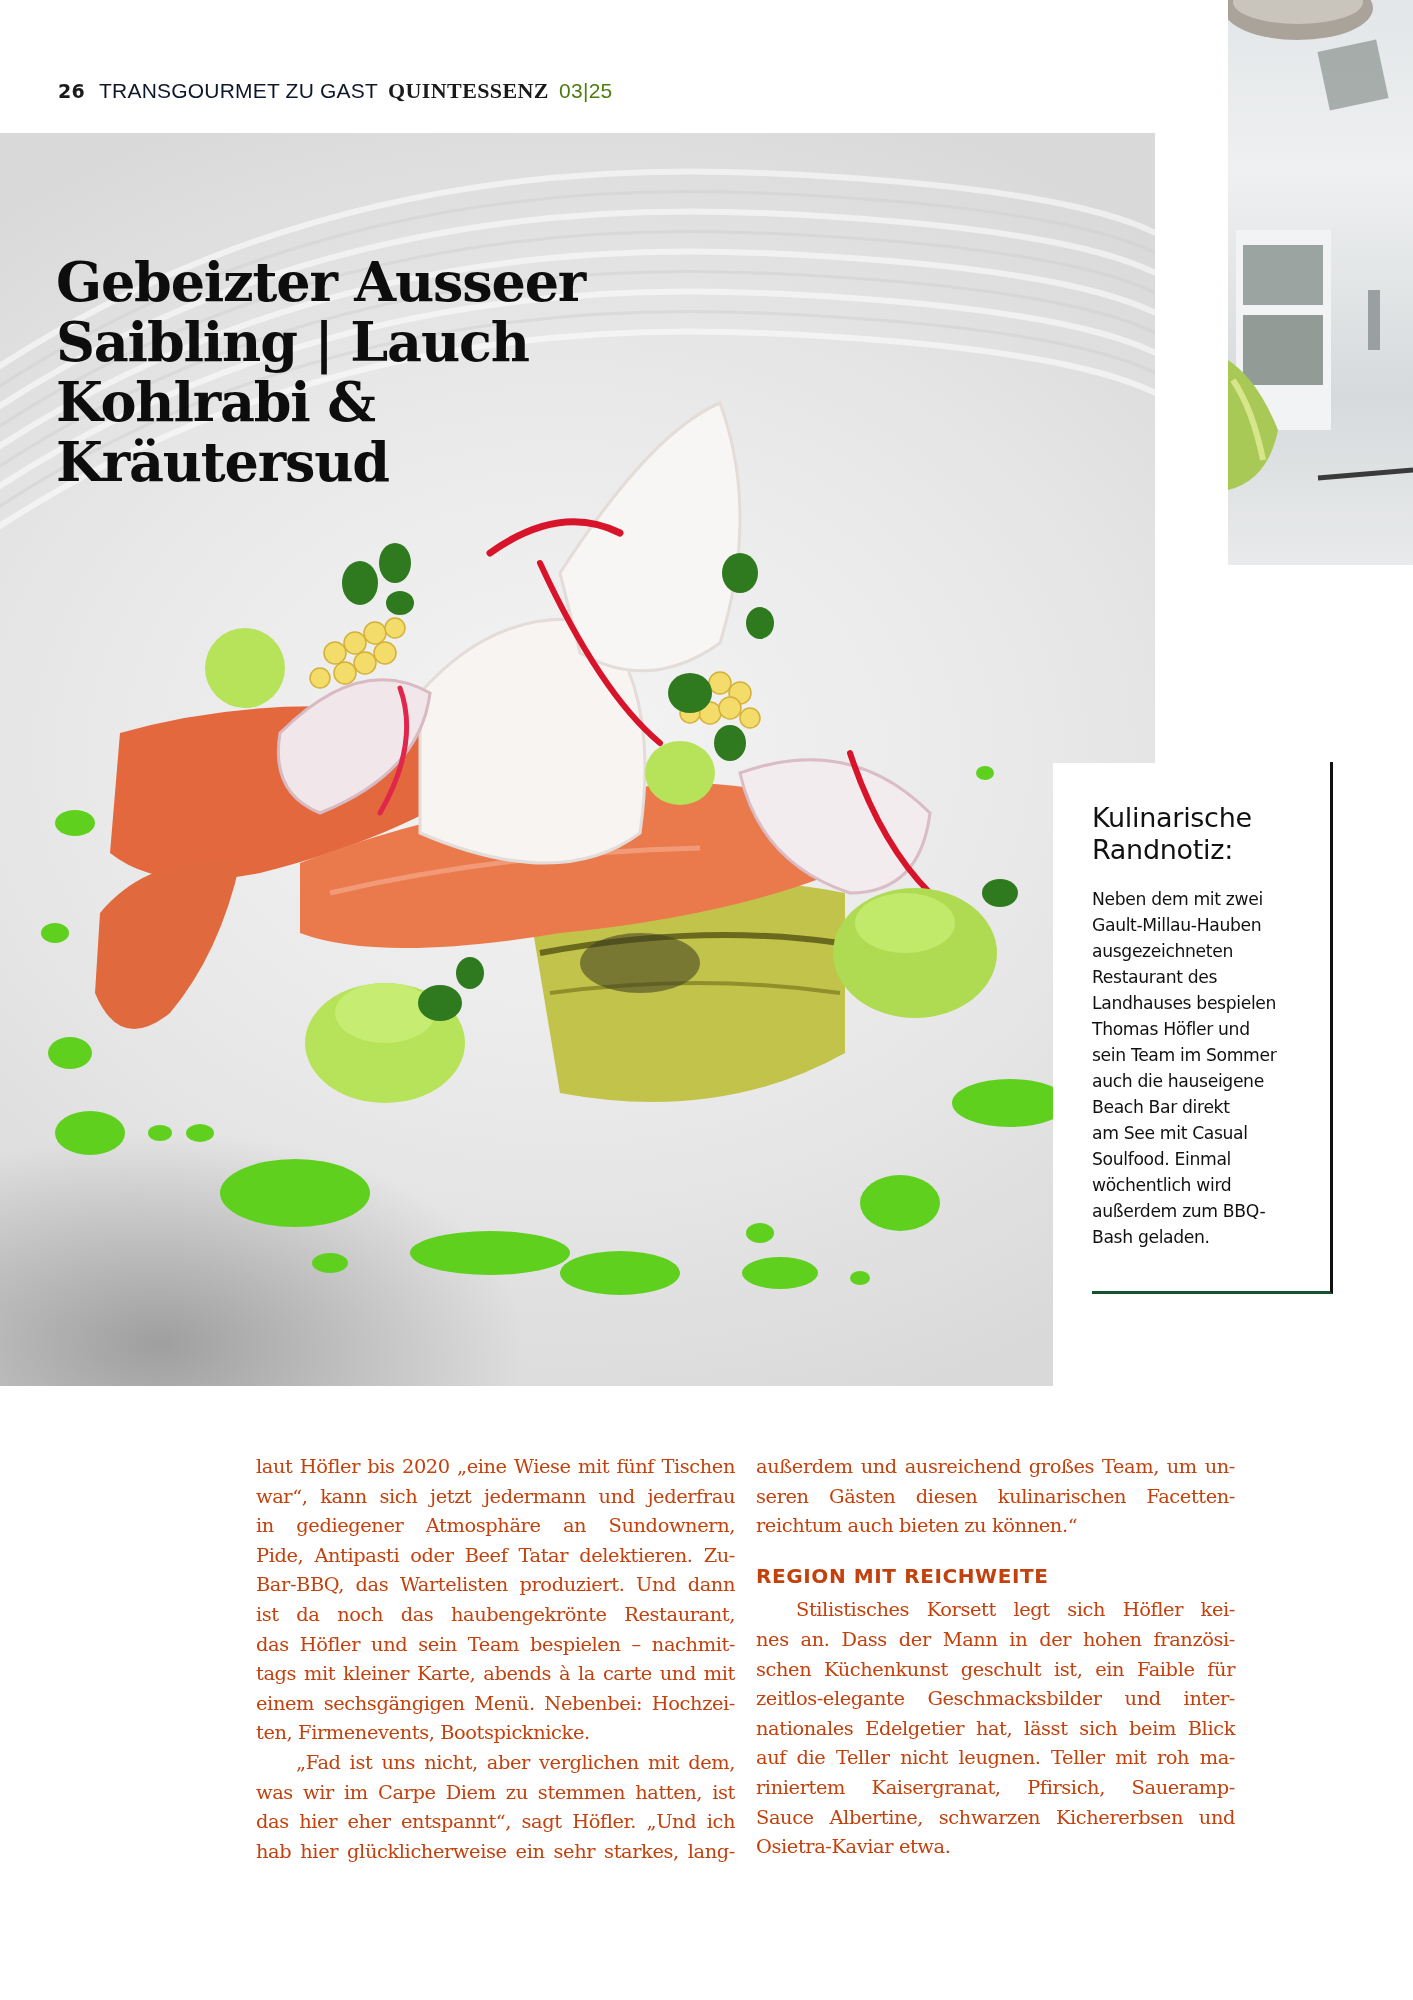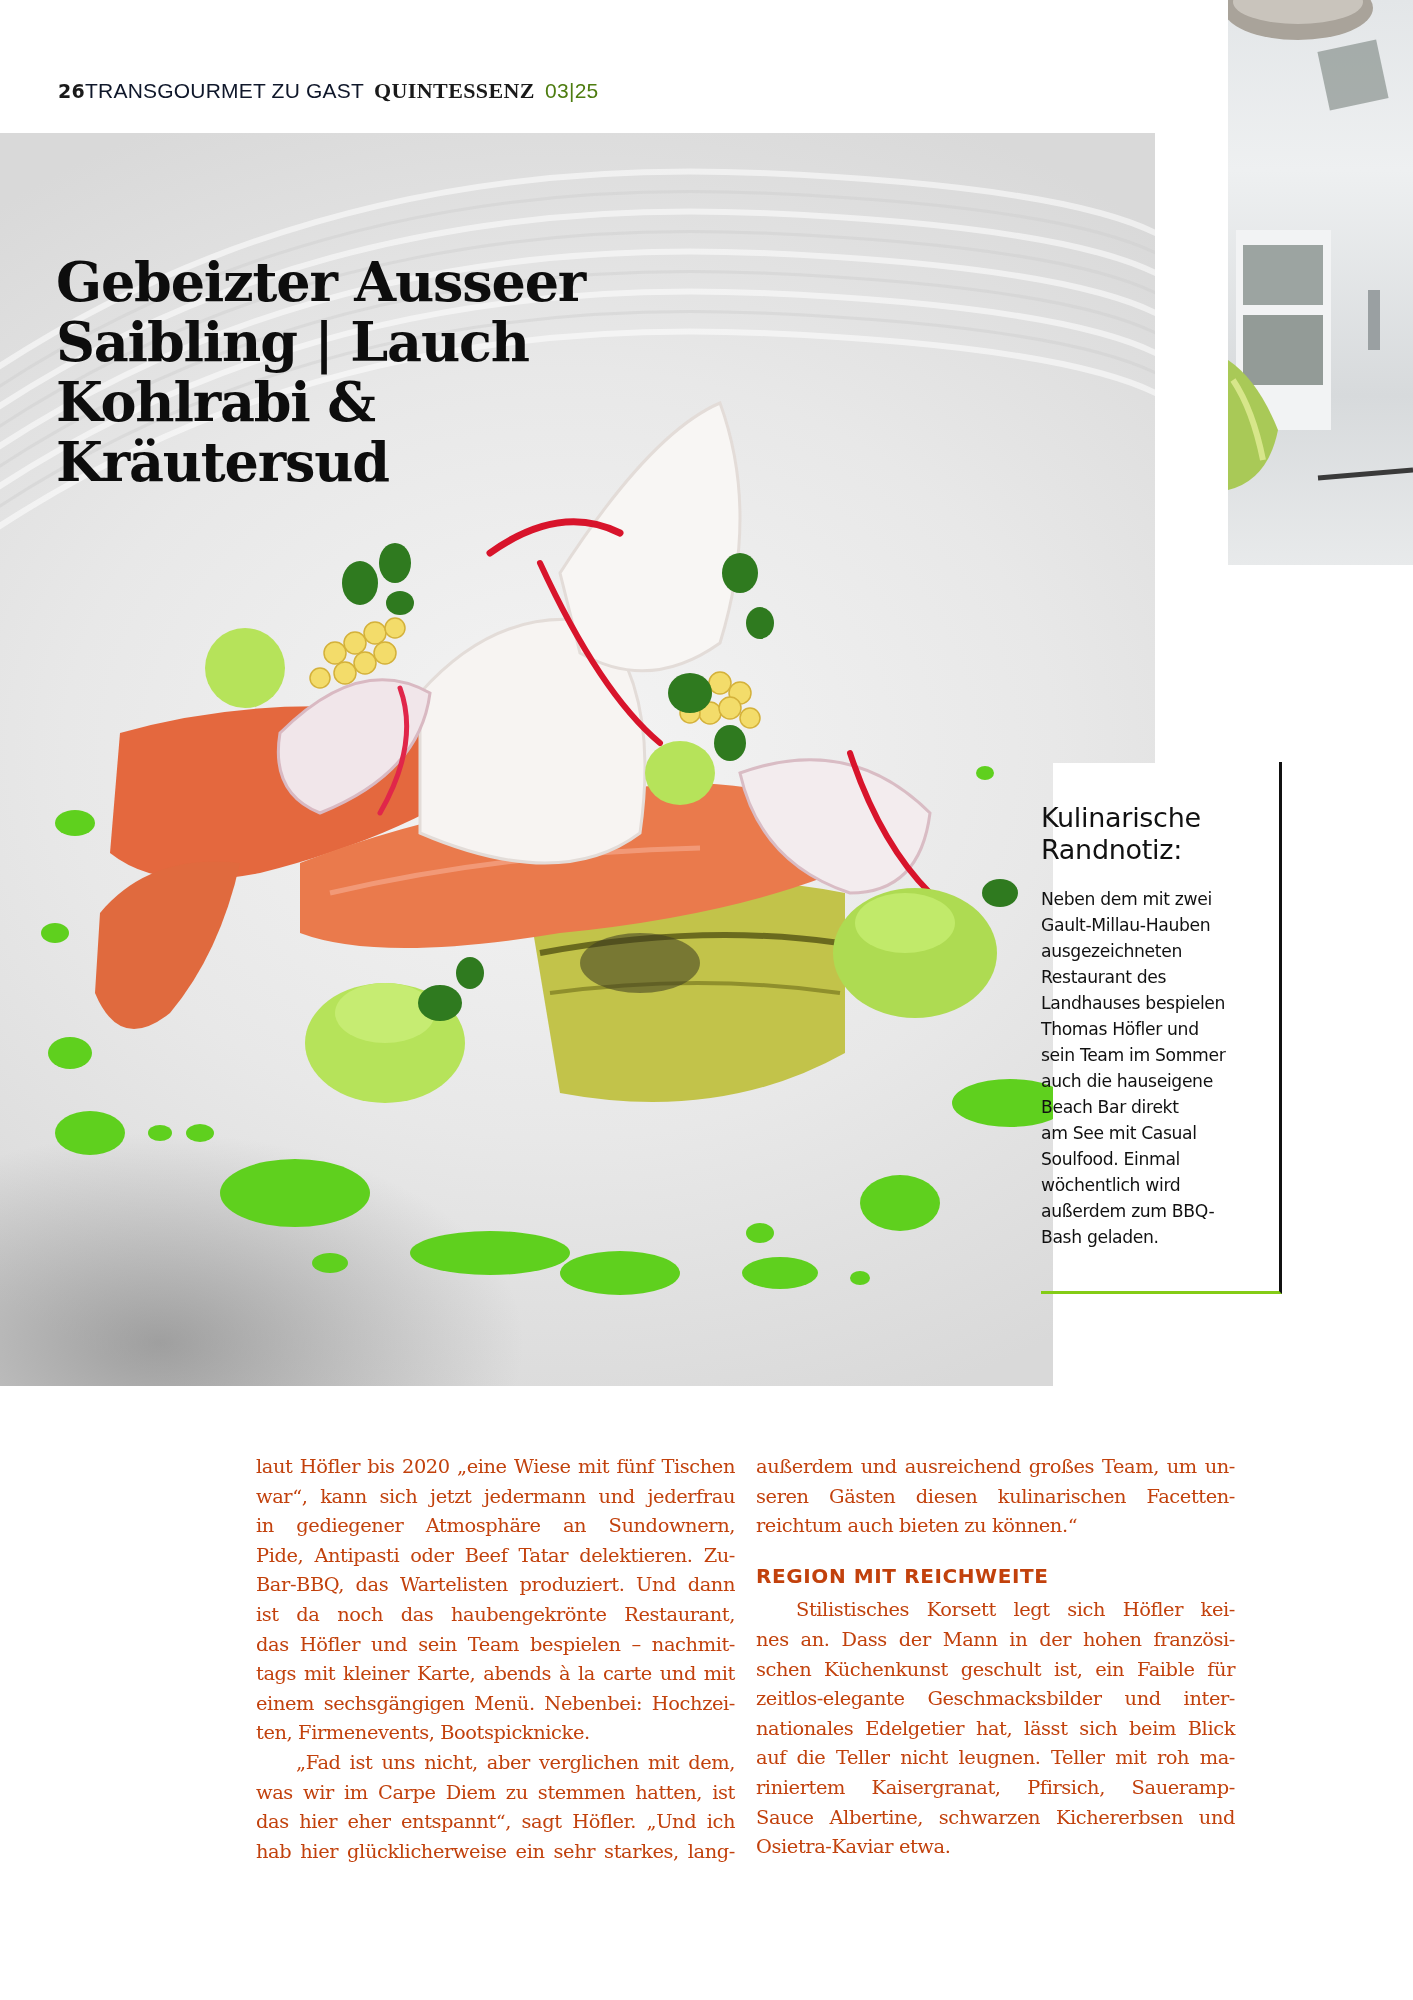--- a/index.html
+++ b/index.html
@@ -6,21 +6,21 @@
   body {
     width: 1413px; height: 2000px; position: relative; overflow: hidden;
     background: #ffffff; color: #1a1a1a;
     font-family: "Liberation Serif", serif;
   }
   .running-head {
     position: absolute; left: 58px; top: 78px; height: 30px;
     display: flex; align-items: baseline; gap: 0;
     font-size: 20px; letter-spacing: 0.3px; white-space: nowrap;
   }
-  .rh-page { font-family: "DejaVu Sans", sans-serif; font-weight: bold; font-size: 19px; margin-right: 0; }
+  .rh-page { font-family: "DejaVu Sans", sans-serif; font-weight: bold; font-size: 19px; margin-right: 14px; }
   .rh-mag { font-family: "Liberation Sans", sans-serif; font-weight: normal; color: #0f172a; font-size: 21px; letter-spacing: 0.2px; margin-right: 10px; }
   .rh-section { font-family: "Liberation Serif", serif; font-weight: bold; font-size: 22px; margin-right: 10px; letter-spacing: 0.4px; }
   .rh-issue { font-family: "Liberation Sans", sans-serif; font-size: 21px; color: #4d7c0f; }
 
   
   .main-photo {
     position: absolute; left: 0; top: 133px; width: 1155px; height: 1253px;
     clip-path: polygon(0 0, 1155px 0, 1155px 630px, 1053px 630px, 1053px 1253px, 0 1253px);
     background:
       radial-gradient(ellipse 520px 300px at 160px 1210px, rgba(110,110,110,0.55), rgba(200,200,200,0) 70%),
@@ -40,22 +40,22 @@
   
   .side-photo {
     position: absolute; left: 1228px; top: 0; width: 185px; height: 565px;
     background: linear-gradient(180deg, #e3e6e8 0%, #eef0f1 30%, #d7dadc 70%, #e8eaeb 100%);
     overflow: hidden;
   }
   .side-photo svg { position: absolute; left: 0; top: 0; }
 
   
   .note-box {
-    position: absolute; left: 1041px; top: 762px; width: 238px; height: 529px;
-    border-right: 3px solid #111; border-bottom: 3px solid #84cc16;
+    position: absolute; left: 1092px; top: 762px; width: 238px; height: 529px;
+    border-right: 3px solid #111; border-bottom: 3px solid #14532d;
   }
   .note-title {
     position: absolute; left: 0; top: 40px; margin: 0;
     font-family: "DejaVu Sans", sans-serif; font-weight: normal;
     font-size: 27px; line-height: 32px; color: #111; letter-spacing: -0.3px;
   }
   .note-title span { display: block; }
   .note-body {
     position: absolute; left: 0; top: 124px; width: 232px; margin: 0;
     font-family: "DejaVu Sans", sans-serif; font-size: 17.2px; line-height: 26px;

